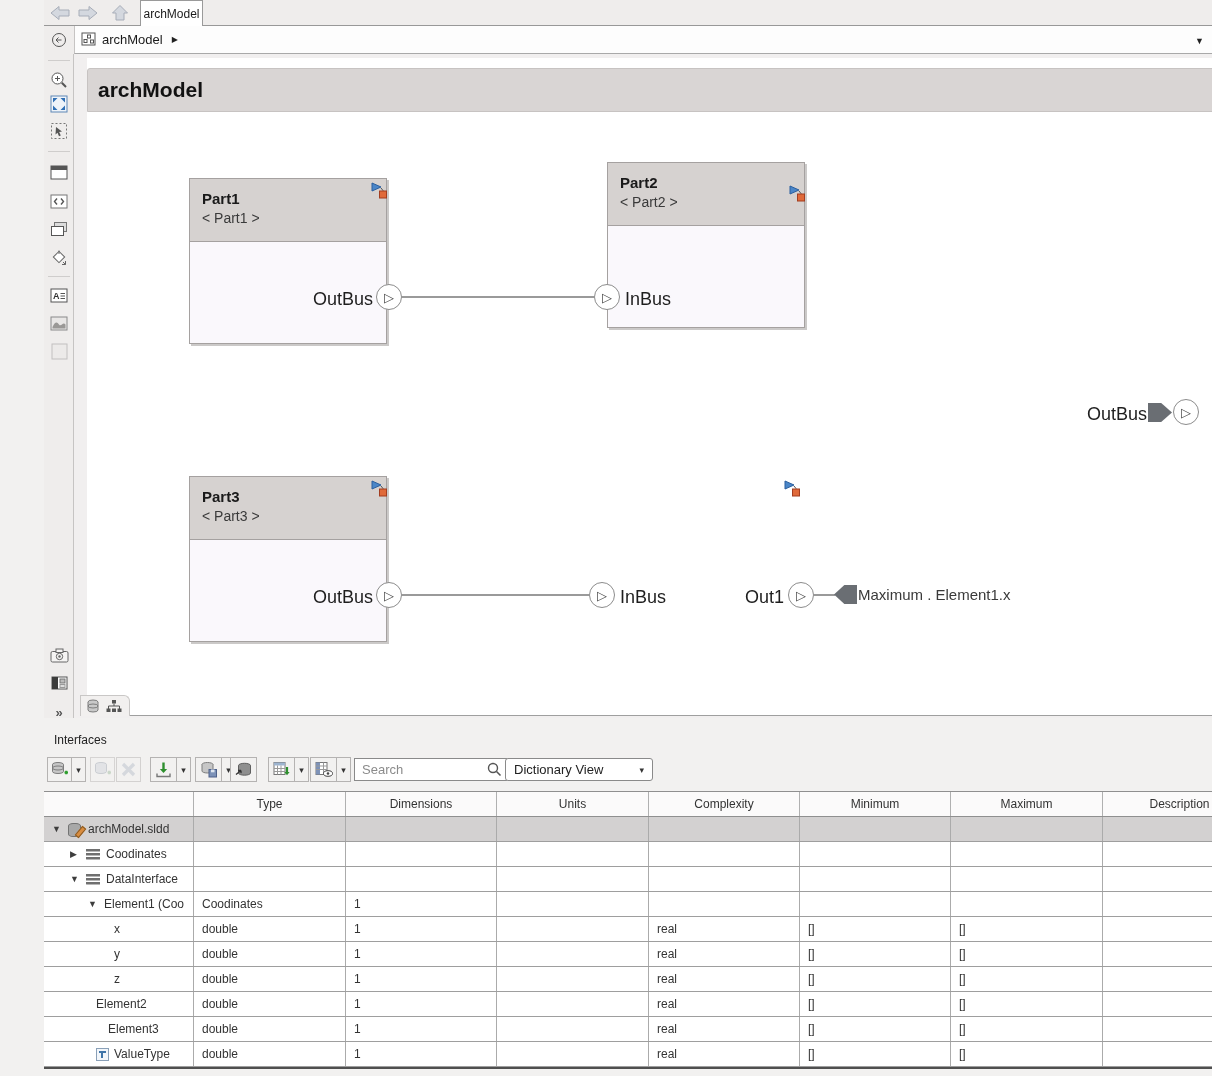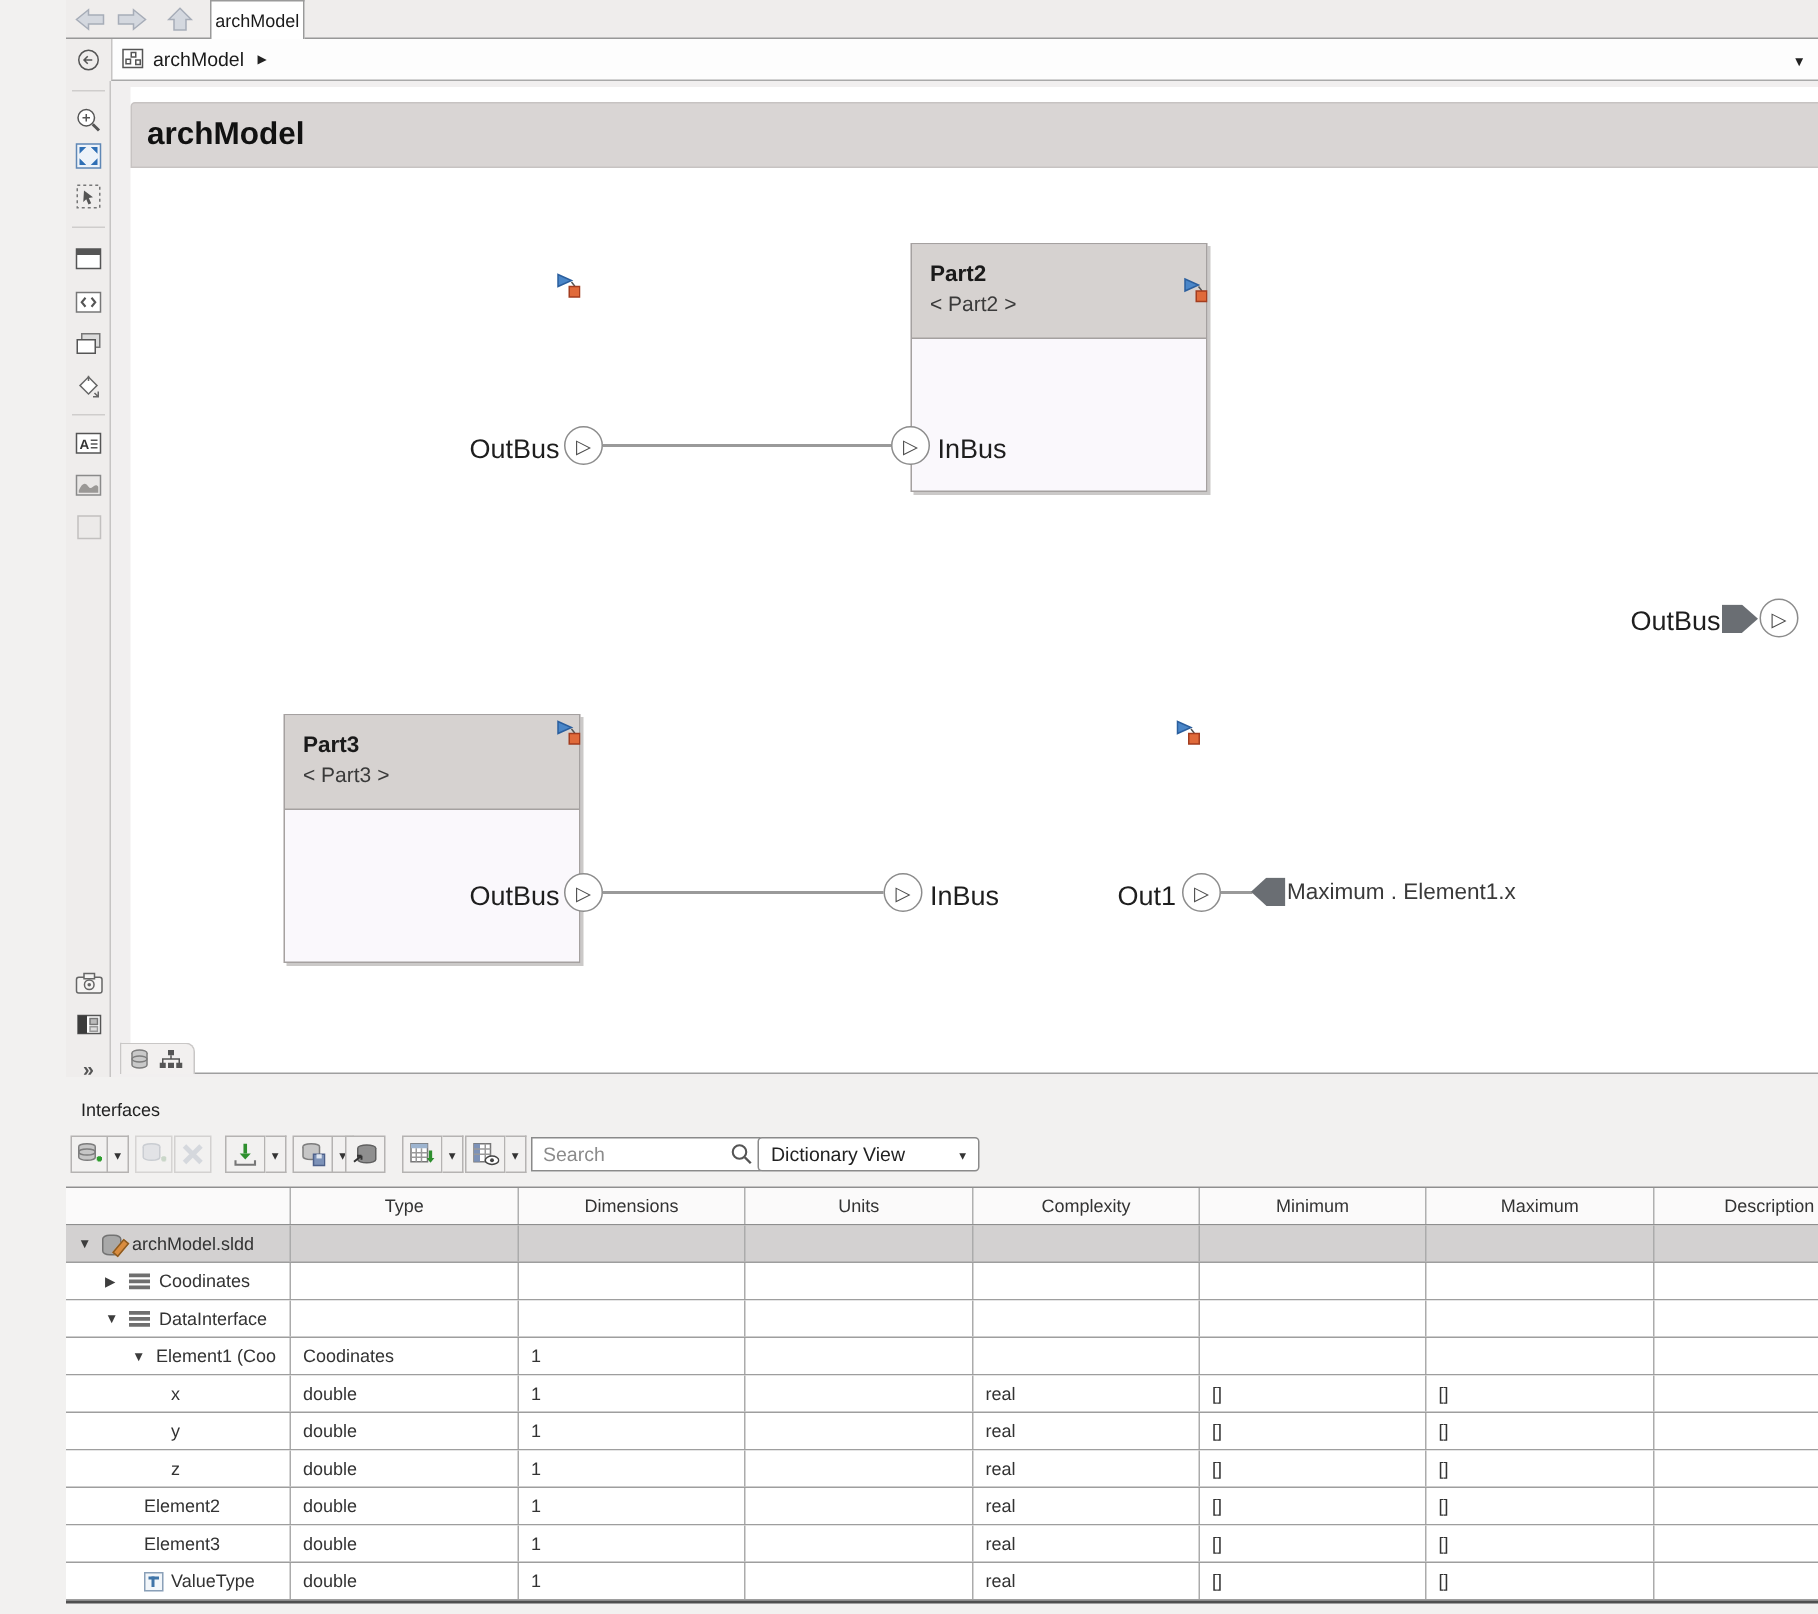--- a/index.html
+++ b/index.html
@@ -258,20 +258,26 @@
       </svg>
     <svg width="16" height="14" viewBox="0 0 16 14">
       <rect x="6" y="1" width="4" height="3.5" fill="#555"></rect>
       <path d="M8 4.5 V7 M2.5 10 V7 H13.5 V10" fill="none" stroke="#555"></path>
       <rect x="0.5" y="9.5" width="4" height="3.5" fill="#555"></rect>
       <rect x="6" y="9.5" width="4" height="3.5" fill="#555"></rect>
       <rect x="11.5" y="9.5" width="4" height="3.5" fill="#555"></rect>
       </svg>
   </div>
 
+  <div class="block" style="left:189px; top:178px;">
+    <div class="block-header">
+      <div class="block-name">Part1</div>
+      <div class="block-stereo">&lt; Part1 &gt;</div>
+    </div>
+  </div>
   <div class="block" style="left:607px; top:162px;">
     <div class="block-header">
       <div class="block-name">Part2</div>
       <div class="block-stereo">&lt; Part2 &gt;</div>
     </div>
   </div>
   <div class="block" style="left:189px; top:476px;">
     <div class="block-header">
       <div class="block-name">Part3</div>
       <div class="block-stereo">&lt; Part3 &gt;</div>
@@ -531,21 +537,21 @@
           </div>
           <div class="tcell">double</div>
           <div class="tcell">1</div>
           <div class="tcell"></div>
           <div class="tcell">real</div>
           <div class="tcell">[]</div>
           <div class="tcell">[]</div>
           <div class="tcell"></div>
         </div>
         <div class="trow">
-          <div class="tcell namecell" style="padding-left: 44px;">
+          <div class="tcell namecell" style="padding-left: 56px;">
             <span class="spacer"></span>
             <span>Element3</span>
           </div>
           <div class="tcell">double</div>
           <div class="tcell">1</div>
           <div class="tcell"></div>
           <div class="tcell">real</div>
           <div class="tcell">[]</div>
           <div class="tcell">[]</div>
           <div class="tcell"></div>

